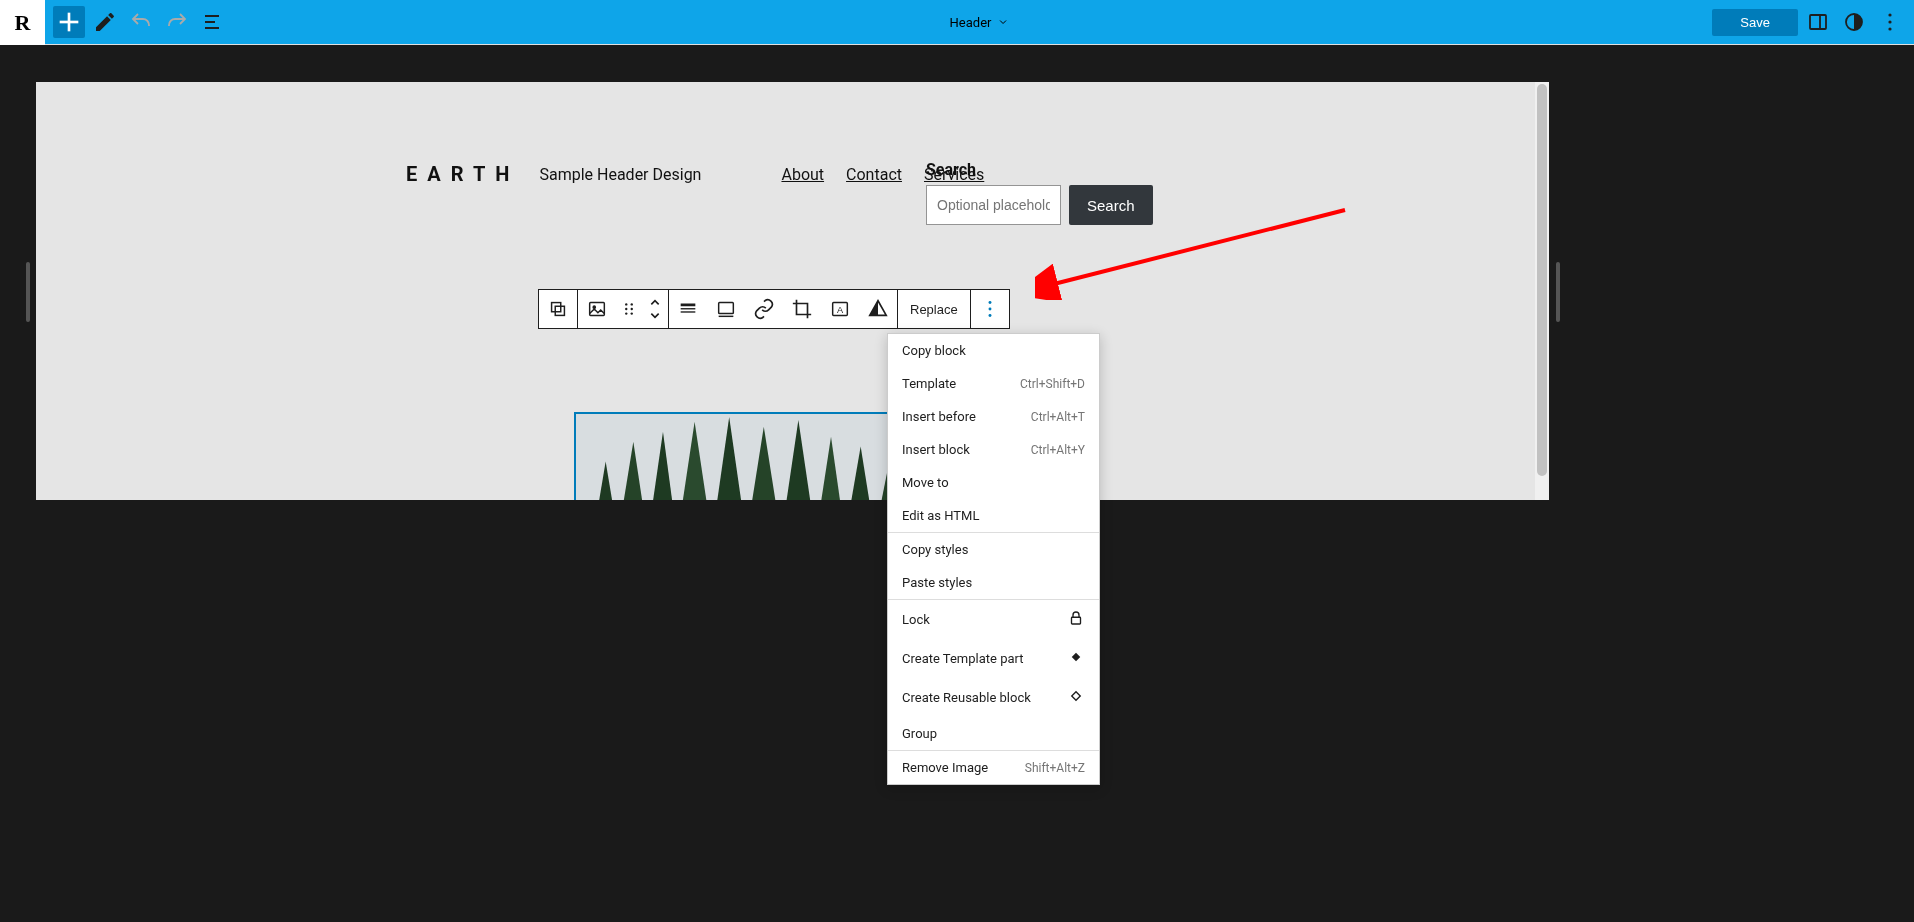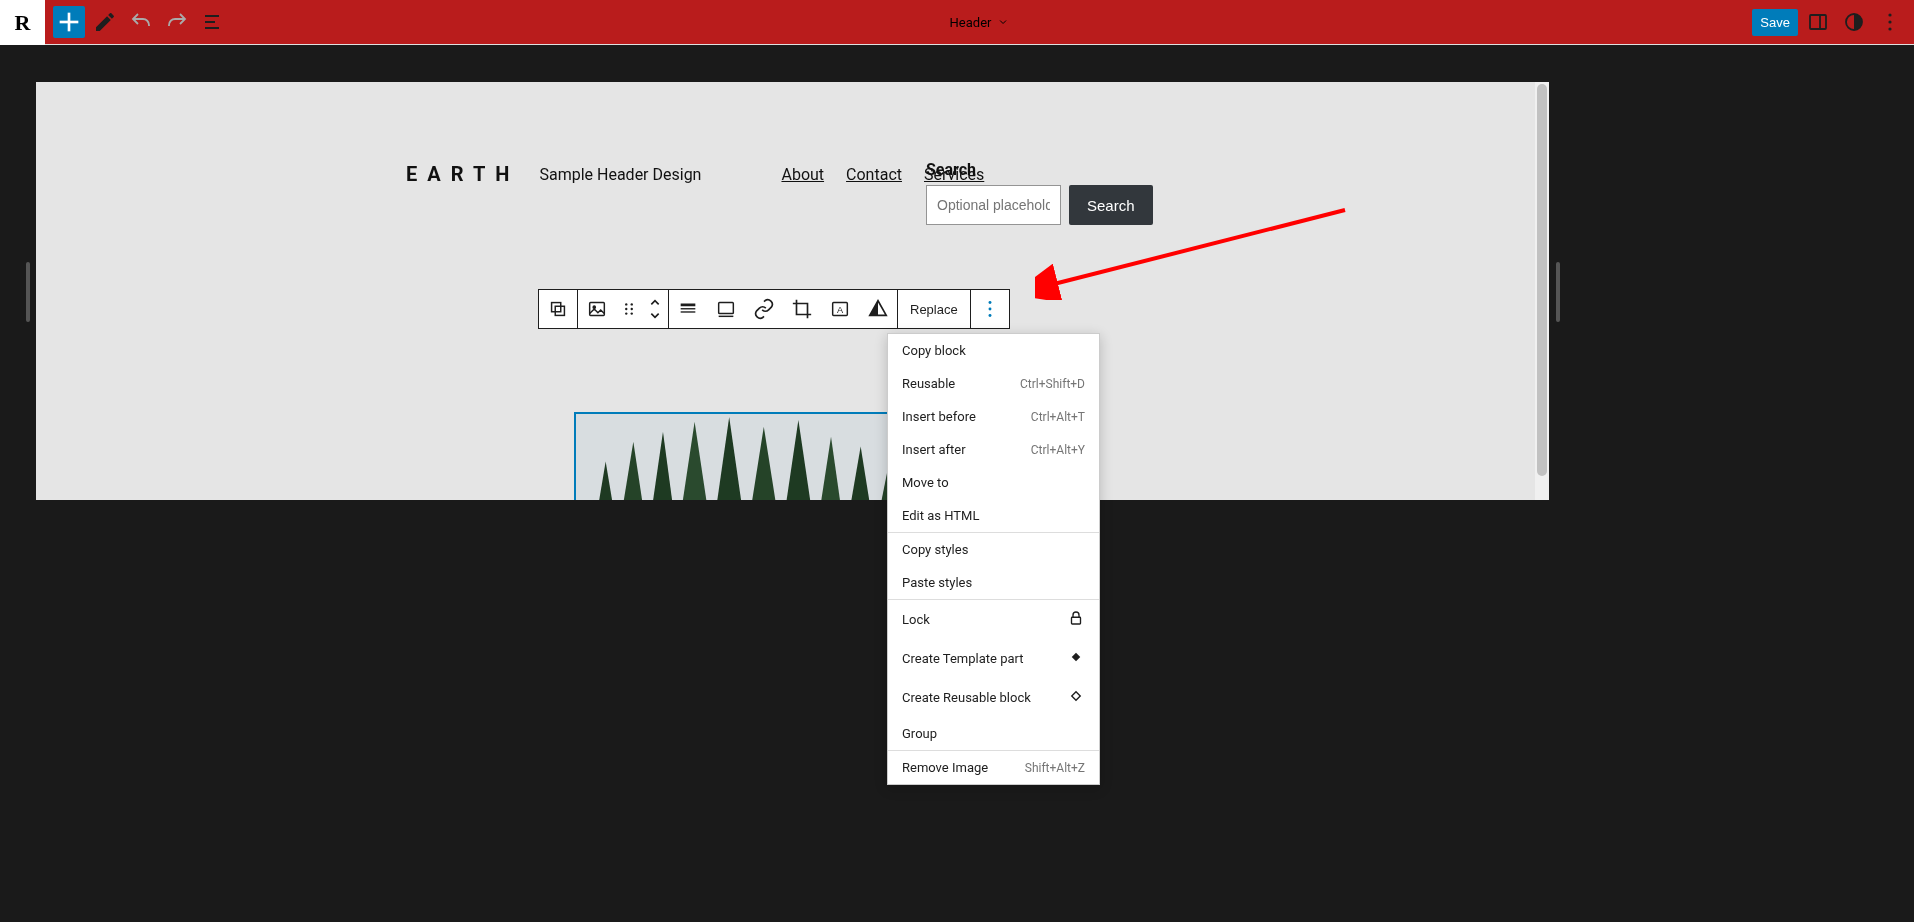--- a/index.html
+++ b/index.html
@@ -23,21 +23,21 @@
 .logo-r {
   font-weight: 900;
   font-size: 22px;
   color: #000;
   font-family: Georgia, serif;
 }
 .topbar {
   position: absolute;
   left: 45px; top: 0; right: 0;
   height: 45px;
-  background: #b91c1c;
+  background: #0ea5e9;
   display: flex;
   align-items: center;
   padding: 0 8px;
   border-bottom: 1px solid #e0e0e0;
 }
 .topbar-left {
   display: flex;
   align-items: center;
   gap: 4px;
 }
@@ -77,21 +77,21 @@
 .topbar-right {
   margin-left: auto;
   display: flex;
   align-items: center;
   gap: 4px;
 }
 .btn-save {
   background: #007cba;
   color: #fff;
   border: none;
-  padding: 6px 8px;
+  padding: 6px 28px;
   font-size: 13px;
   border-radius: 2px;
   cursor: pointer;
 }
 
 .canvas-wrap {
   position: absolute;
   top: 82px;
   left: 36px;
   width: 1499px;
@@ -476,29 +476,29 @@
         </svg>
     </button>
   </div>
 </div>
 
 <div class="context-menu">
   <div class="menu-item">
     <span>Copy block</span>
   </div>
   <div class="menu-item">
-    <span>Reusable</span>
+    <span>Template</span>
     <span class="menu-shortcut">Ctrl+Shift+D</span>
   </div>
   <div class="menu-item">
     <span>Insert before</span>
     <span class="menu-shortcut">Ctrl+Alt+T</span>
   </div>
   <div class="menu-item">
-    <span>Insert after</span>
+    <span>Insert block</span>
     <span class="menu-shortcut">Ctrl+Alt+Y</span>
   </div>
   <div class="menu-item">
     <span>Move to</span>
   </div>
   <div class="menu-item">
     <span>Edit as HTML</span>
   </div>
   <div class="menu-divider"></div>
   <div class="menu-item">

